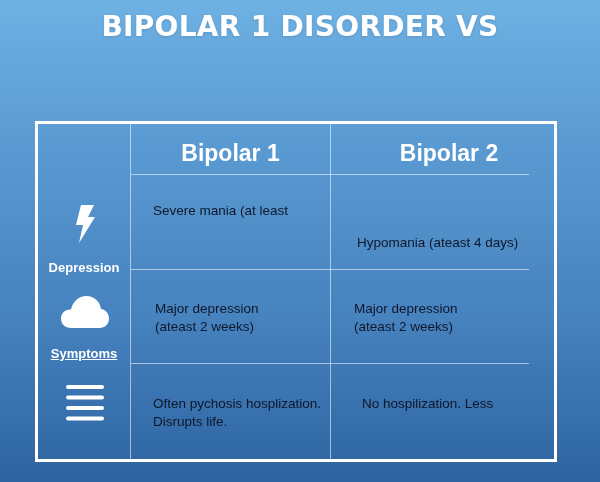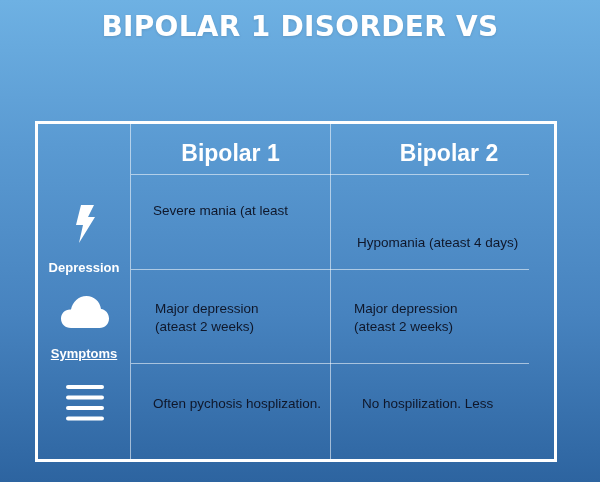--- a/index.html
+++ b/index.html
@@ -109,16 +109,17 @@
   <div>Major depression</div>
   <div>(ateast 2 weeks)</div>
 </div>
 <div class="cell-text" style="left:354px; top:300px;">
   <div>Major depression</div>
   <div>(ateast 2 weeks)</div>
 </div>
 
 <div class="cell-text" style="left:153px; top:395px;">
   <div>Often pychosis hosplization.</div>
+  <div>Disrupts life.</div>
 </div>
 <div class="cell-text" style="left:350px; top:395px;margin-left:12px;">
   <div>No hospilization. Less</div>
 </div>
 
 </body></html>

